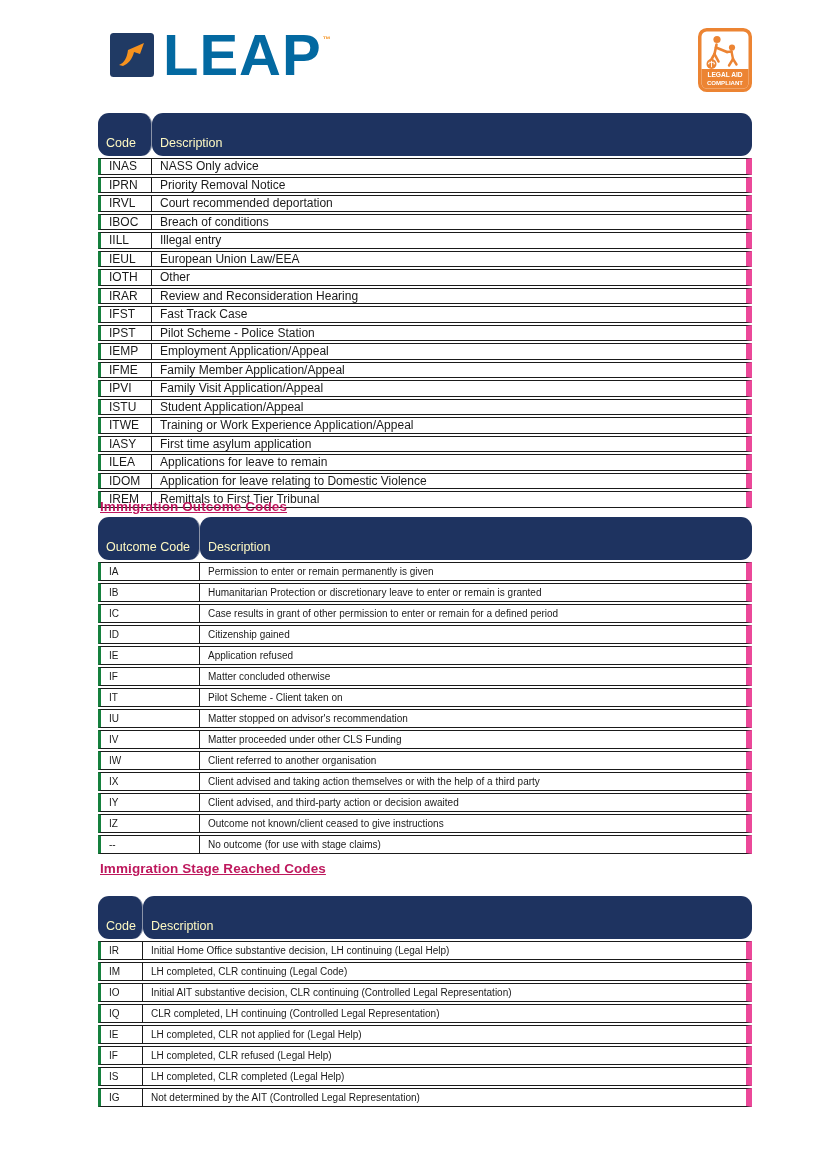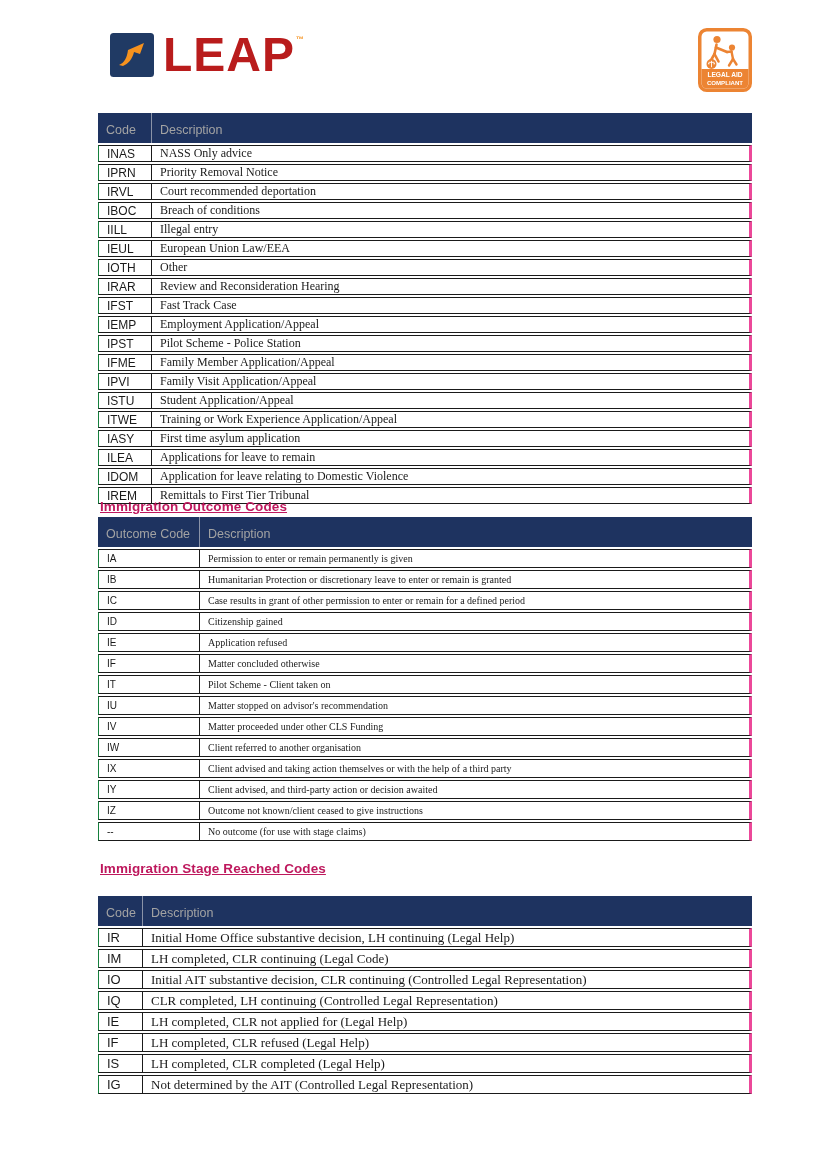--- a/index.html
+++ b/index.html
@@ -9,22 +9,22 @@
     background:#ffffff;
     font-family:"Liberation Sans", sans-serif;
     color:#1a1a1a;
     overflow:hidden;
     margin:0 auto;
   }
   
   .logo{position:absolute;left:110px;top:33px;display:flex;align-items:flex-start;}
   .logo-mark{width:44px;height:44px;display:block;}
   .logo-text{
-    font-size:48px;line-height:44px;font-weight:800;
-    color:#b91c1c;letter-spacing:1px;margin-left:9px;
+    font-size:58px;line-height:44px;font-weight:800;
+    color:#0369a1;letter-spacing:1px;margin-left:9px;
   }
   .logo-tm{font-size:8px;color:#f6921e;font-weight:700;margin-left:1px;margin-top:2px;}
   .badge{position:absolute;left:698px;top:28px;width:54px;height:64px;}
   
   .section-heading{
     position:absolute;left:100px;
     font-size:13.5px;font-weight:700;color:#be185d;
     text-decoration:underline;
     letter-spacing:0.1px;
   }
@@ -33,47 +33,48 @@
   
   table.codes{
     position:absolute;
     border-collapse:separate;
     border-spacing:0 2px;
     table-layout:fixed;
     left:98px;width:654px;
   }
   table.codes th{
     background:#1e3360;
-    color:#a3a3a3;
+    color:#fef9c3;
     font-weight:400;
     text-align:left;
-    padding:3px 0 0 8px;
+    padding:16px 0 0 8px;
     font-size:12.5px;
     height:27px;
     vertical-align:middle;
+    border-radius:11px;
   }
   table.codes th:first-child{border-right:1px solid #8a93a8;}
   table.codes td{
     border-top:1px solid #1a1a1a;
     border-bottom:1px solid #1a1a1a;
     padding:0 4px 0 8px;
     vertical-align:middle;
     white-space:nowrap;
     overflow:hidden;
   }
-  table.codes td:first-child{border-left:1px solid #15803d;border-right:1px solid #1a1a1a;}
-  table.codes td:last-child{border-right:3px solid #ec4899;font-family:Liberation Serif, serif;}
+  table.codes td:first-child{border-left:3px solid #15803d;border-right:1px solid #1a1a1a;}
+  table.codes td:last-child{border-right:6px solid #ec4899;}
   #table-matter{top:111px;}
   #table-matter td{height:14.5px;font-size:12px;}
   #table-matter col.c1{width:54px;}
   #table-outcome{top:515px;}
   #table-outcome td{height:17px;font-size:10px;}
   #table-outcome col.c1{width:102px;}
   #table-stage{top:894px;}
-  #table-stage td{height:17px;font-size:13px;}
+  #table-stage td{height:17px;font-size:10px;}
   #table-stage col.c1{width:45px;}
 </style>
 </head>
 <body>
 
 <div class="page">
 
   <div class="logo">
     <svg class="logo-mark" viewBox="0 0 44 44" xmlns="http://www.w3.org/2000/svg">
       <rect x="0" y="0" width="44" height="44" rx="3.5" fill="#203a64"></rect>
@@ -154,26 +155,26 @@
         </tr>
         <tr>
           <td>IRAR</td>
           <td>Review and Reconsideration Hearing</td>
         </tr>
         <tr>
           <td>IFST</td>
           <td>Fast Track Case</td>
         </tr>
         <tr>
+          <td>IPST</td>
+          <td>Pilot Scheme - Police Station</td>
+        </tr>
+        <tr>
           <td>IEMP</td>
           <td>Employment Application/Appeal</td>
-        </tr>
-        <tr>
-          <td>IPST</td>
-          <td>Pilot Scheme - Police Station</td>
         </tr>
         <tr>
           <td>IFME</td>
           <td>Family Member Application/Appeal</td>
         </tr>
         <tr>
           <td>IPVI</td>
           <td>Family Visit Application/Appeal</td>
         </tr>
         <tr>

